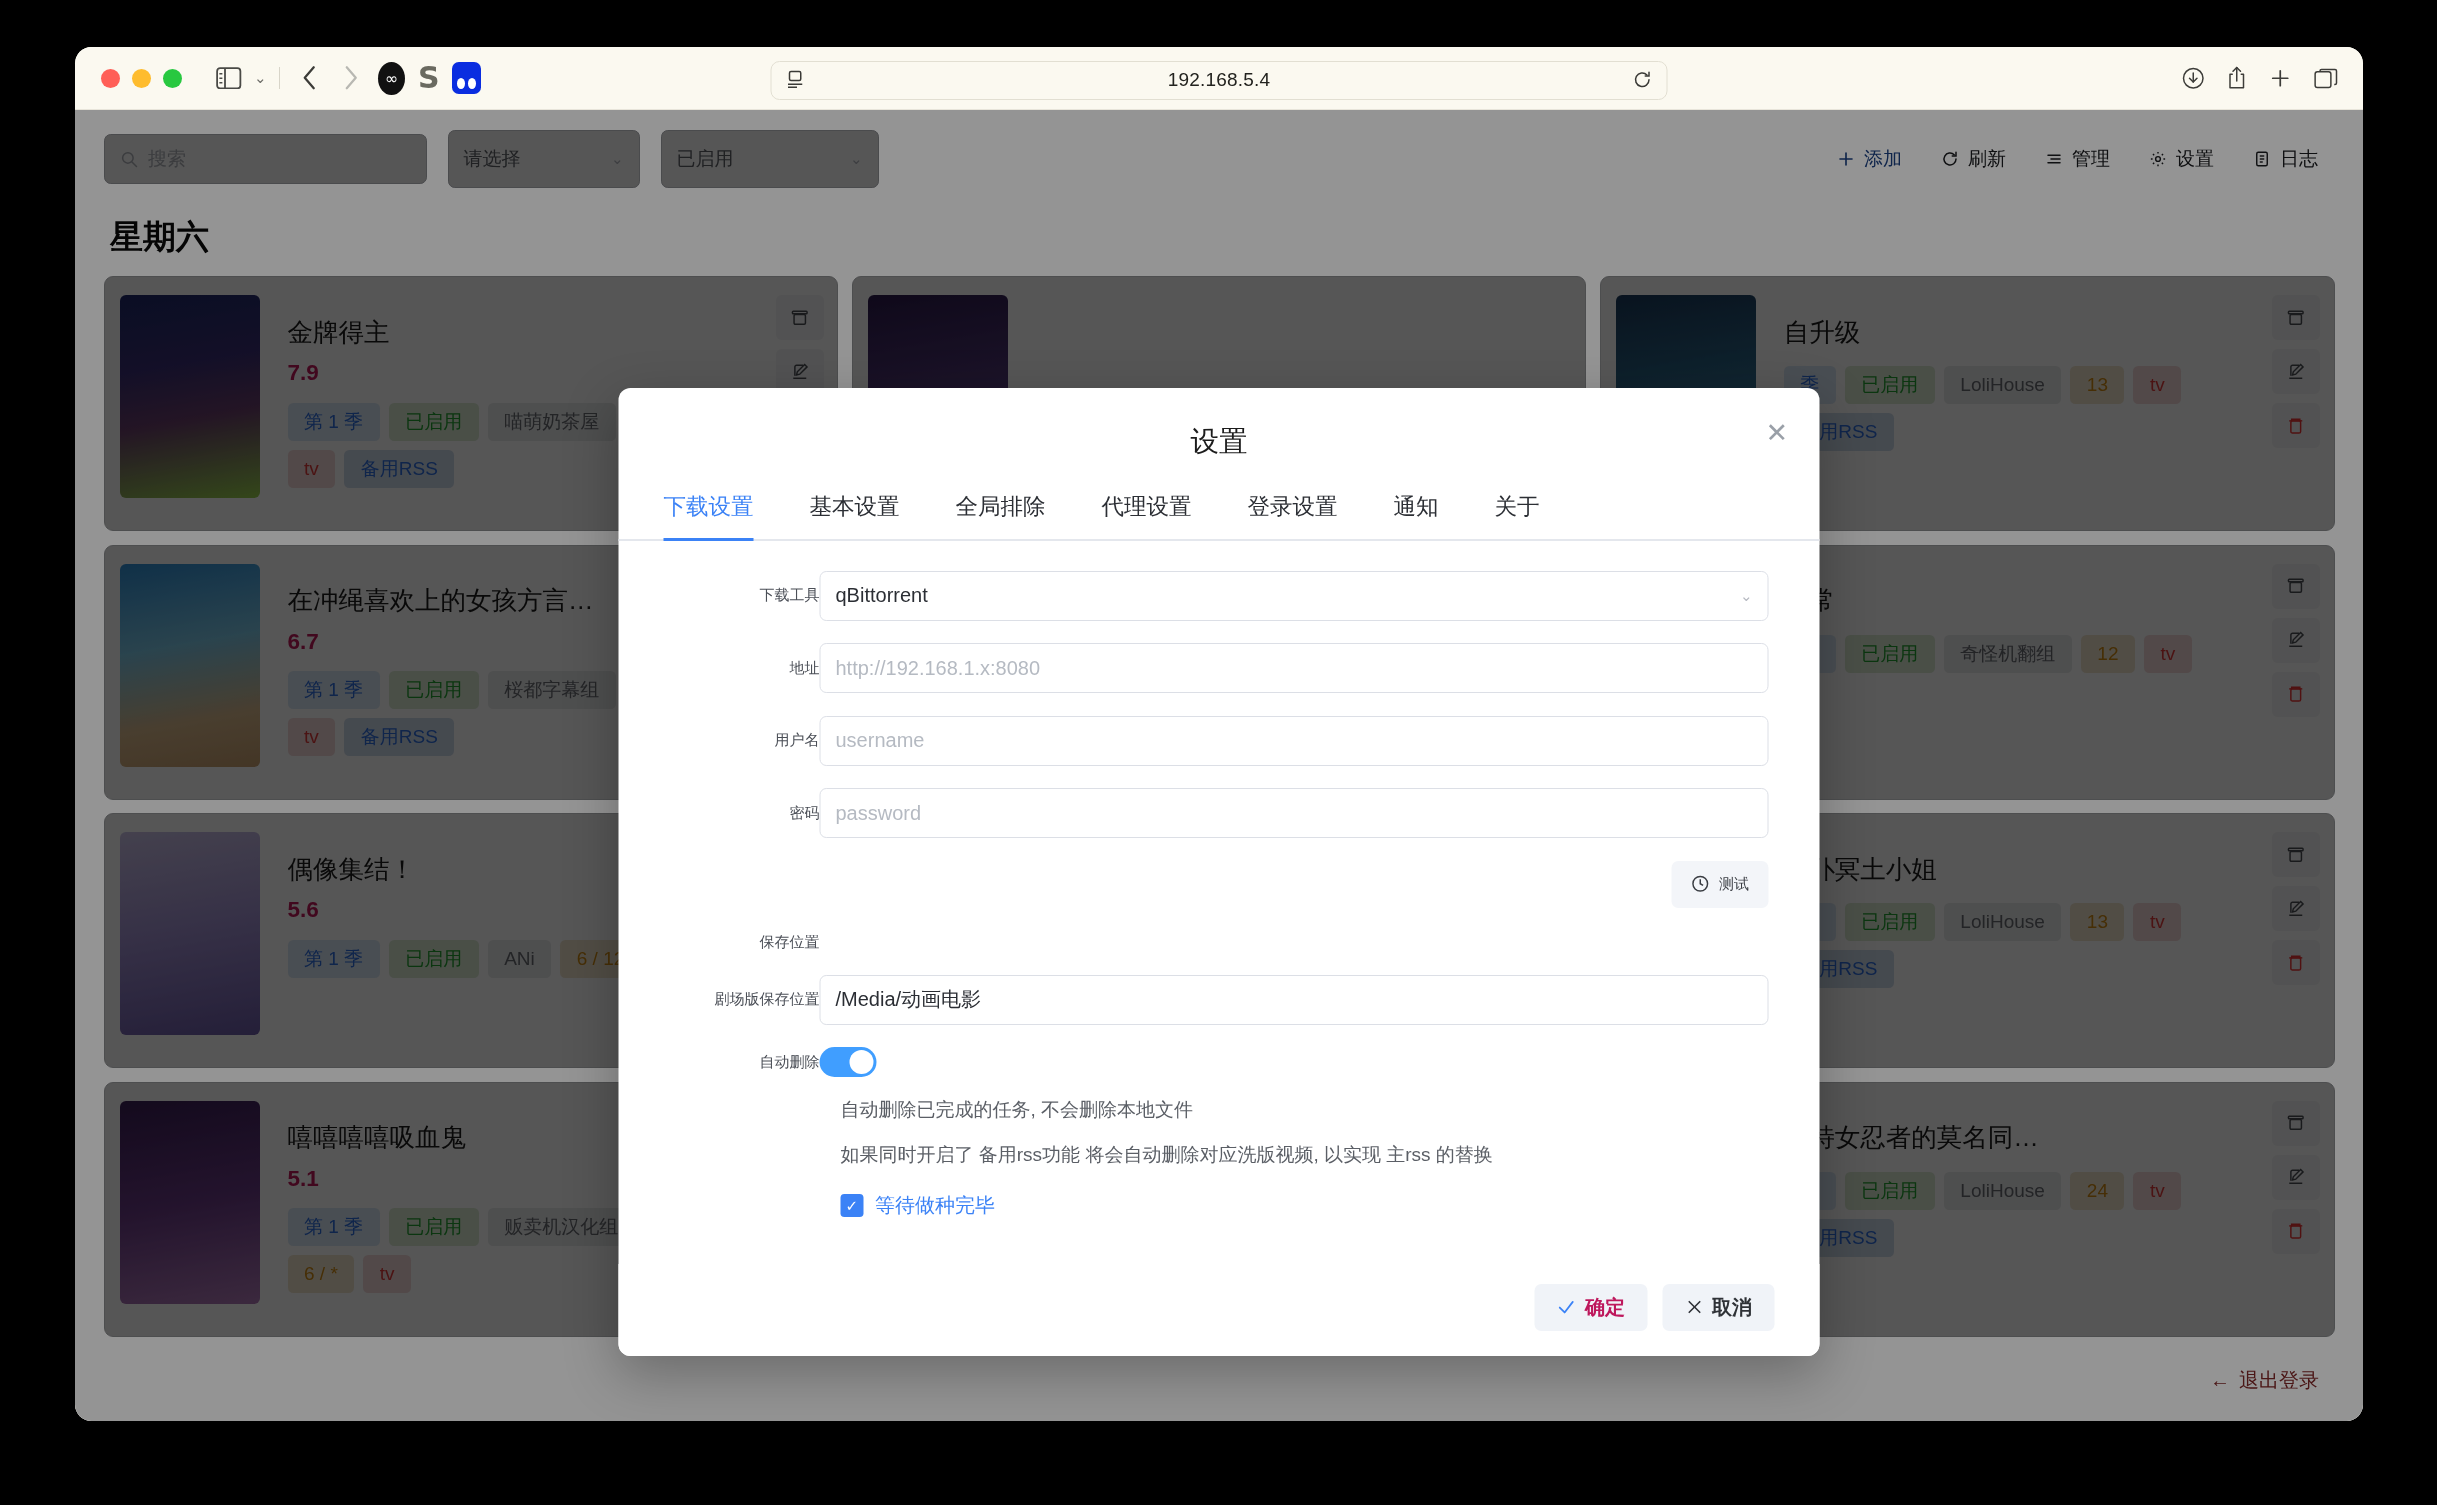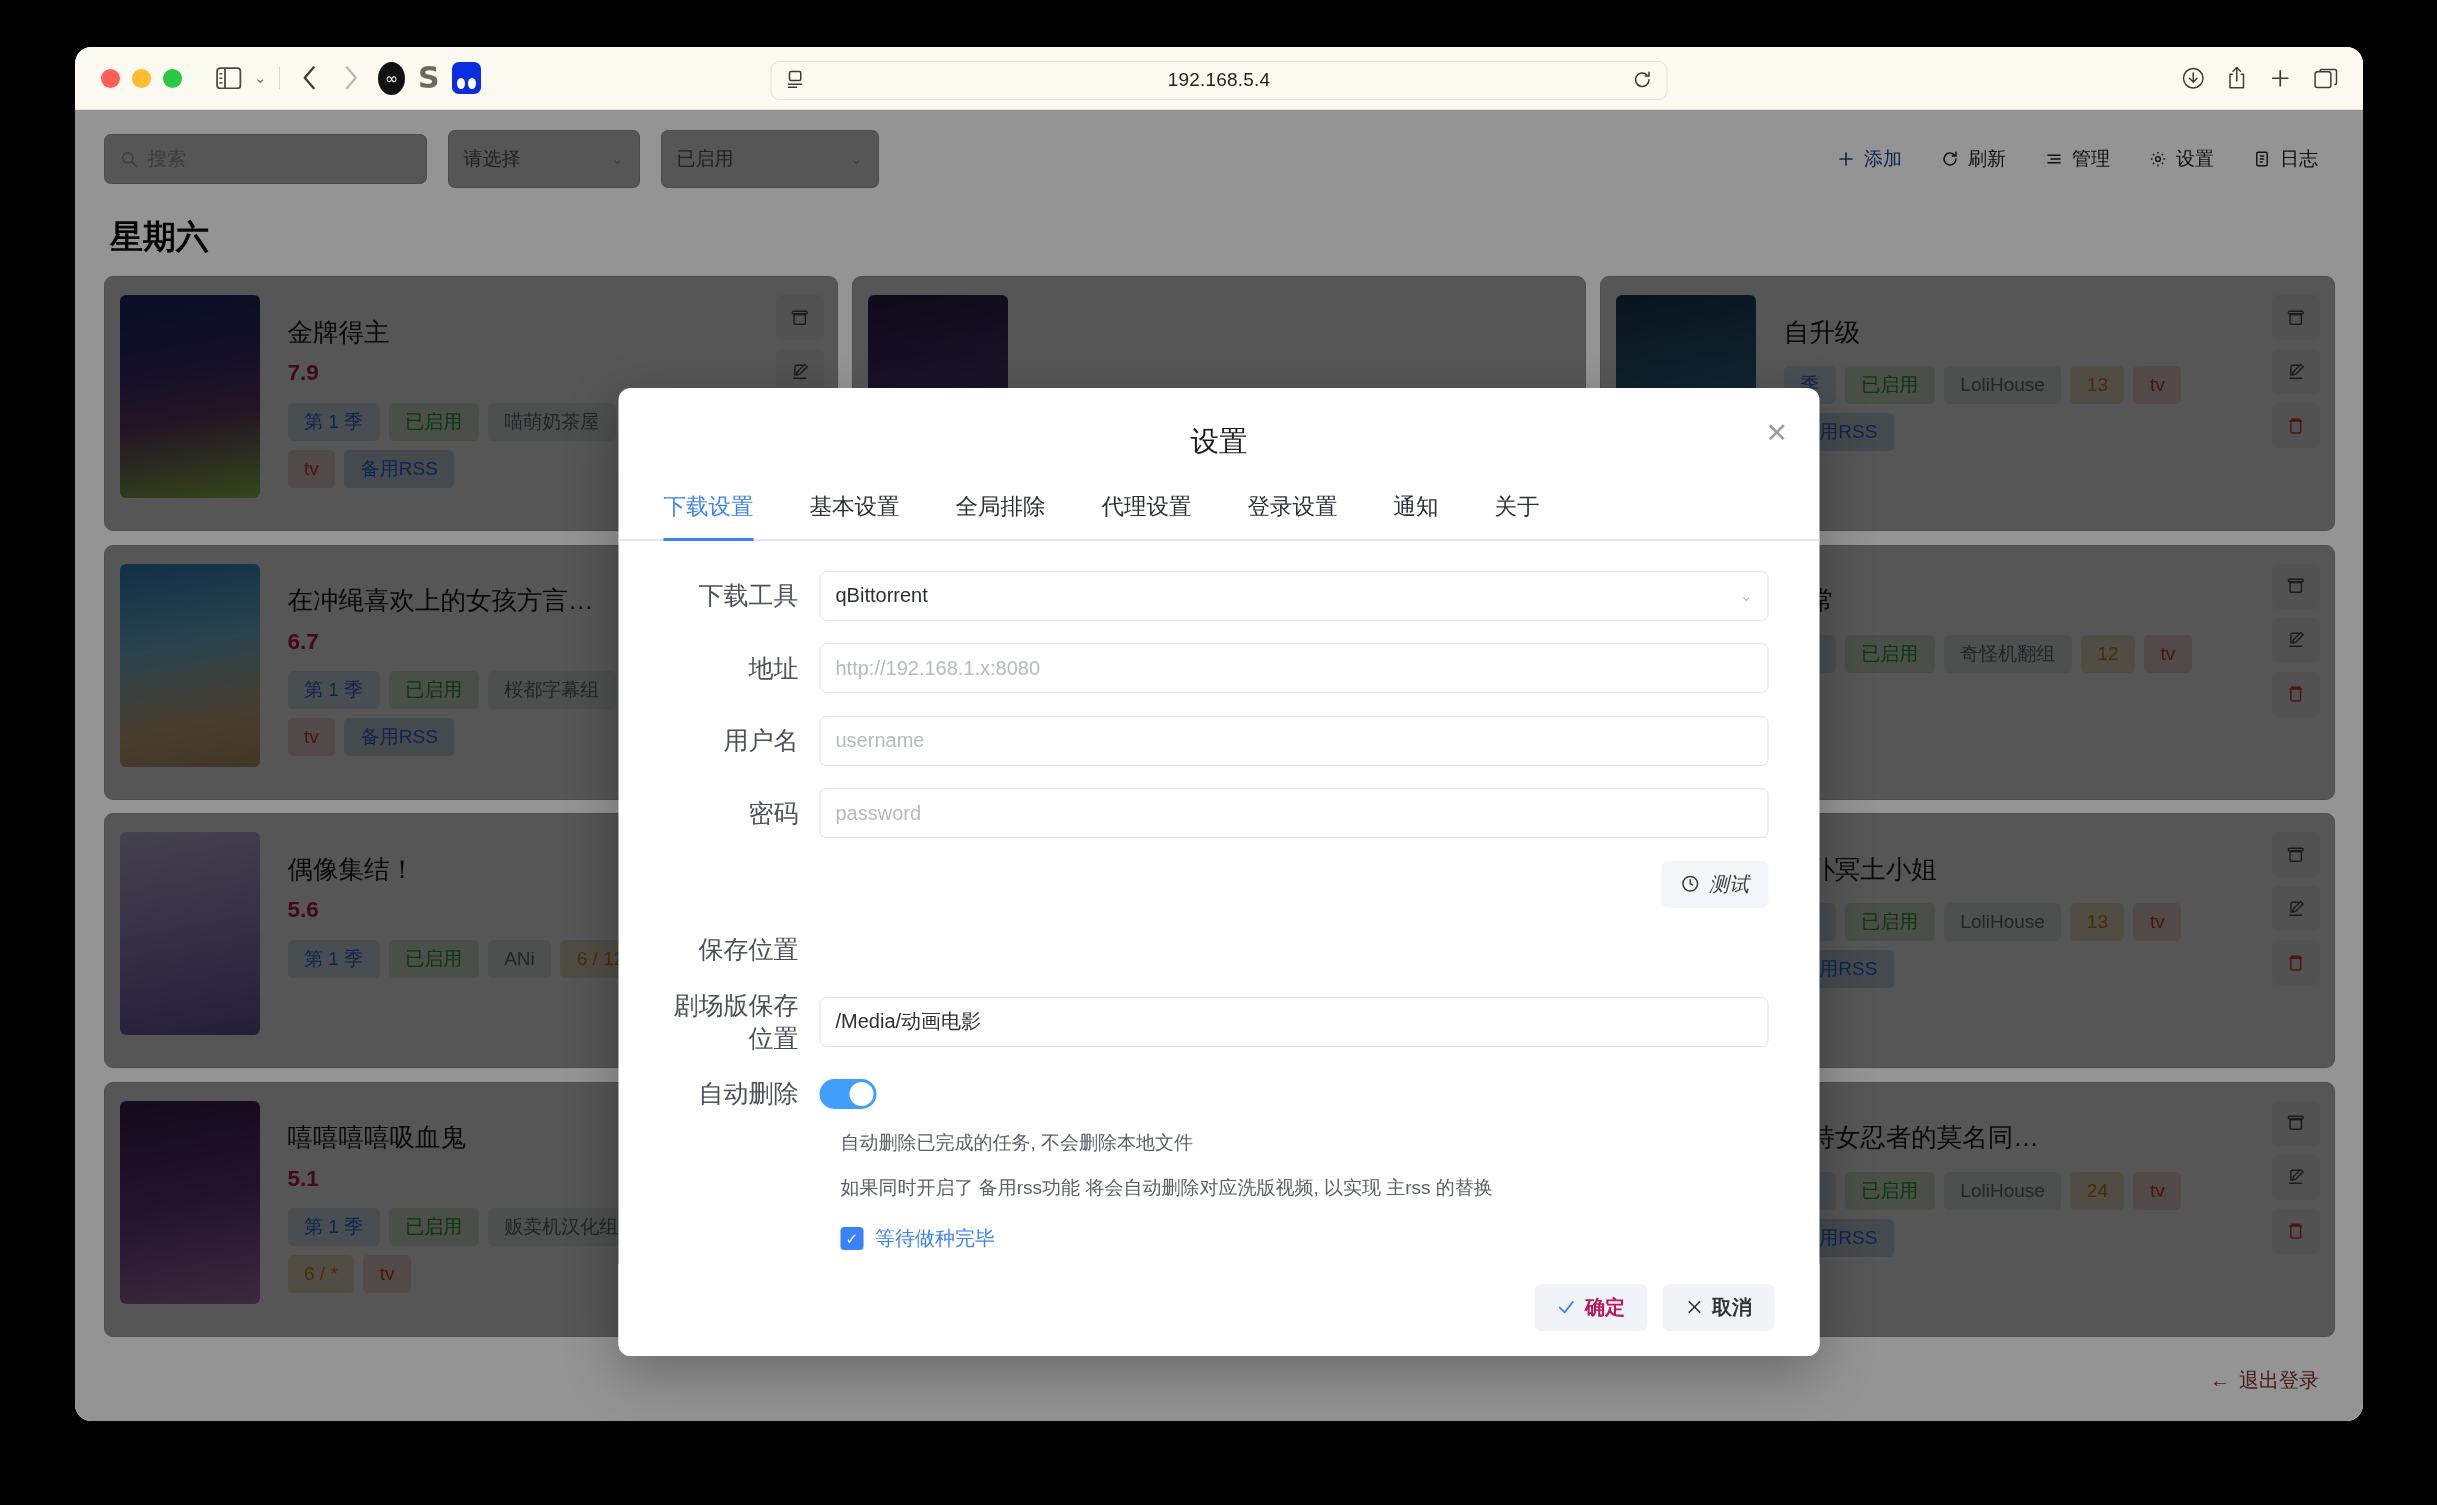--- a/index.html
+++ b/index.html
@@ -243,39 +243,39 @@
   }
 
   .modal-body {
     flex: 1;
     overflow: hidden;
     padding: 30px 51px 0 51px;
     position: relative;
   }
   .frow { display: flex; align-items: center; margin-bottom: 22.5px; }
   .flabel {
-    width: 150px; text-align: right; padding-right: 21px;
-    font-size: 25px; color: #4b4f57; flex-shrink: 0;
+    width: 150px; text-align: right; 
+    font-size: 15px; color: #4b4f57; flex-shrink: 0;
   }
   .finput {
     flex: 1; height: 50px;
     border: 0.8px solid #dcdfe6; border-radius: 6.8px;
     display: flex; align-items: center; padding: 0 15px;
     font-size: 20px; color: #2b2e34;
     background: #fff;
   }
   .finput.ph { color: #b5bac2; }
   .finput .chev { margin-left: auto; }
 
   .test-row { display: flex; justify-content: flex-end; margin: 10.5px 0 25.5px 0; }
   .test-btn {
     height: 47px; padding: 0 19.5px;
     background: #f3f5f9; border-radius: 6.8px;
     display: flex; align-items: center; gap: 9px;
-    font-size: 20px; color: #3a3d43; font-style: italic;
+    font-size: 15px; color: #3a3d43;
   }
 
   .toggle-row { display: flex; align-items: center; margin-bottom: 19.5px; }
   .toggle {
     width: 57px; height: 30px; border-radius: 15px;
     background: #409eff; position: relative; flex-shrink: 0;
   }
   .toggle i {
     position: absolute; right: 3px; top: 3px;
     width: 24px; height: 24px; border-radius: 50%;

